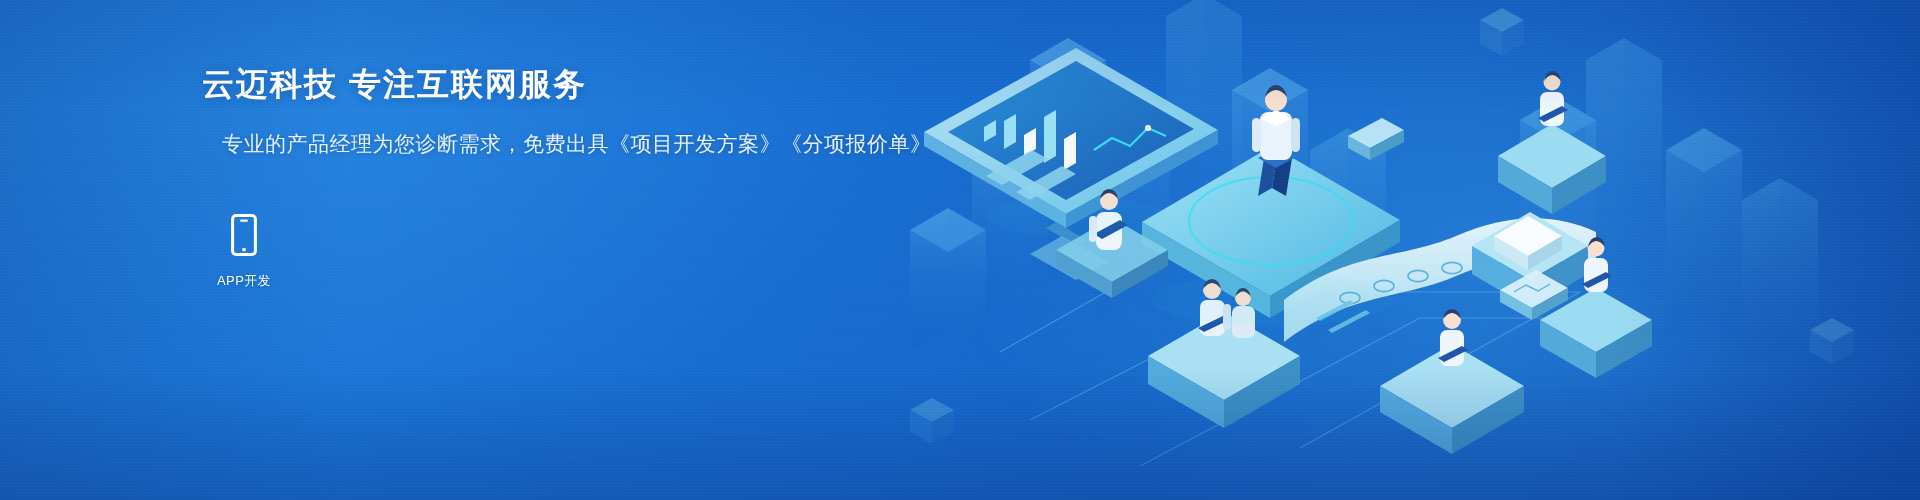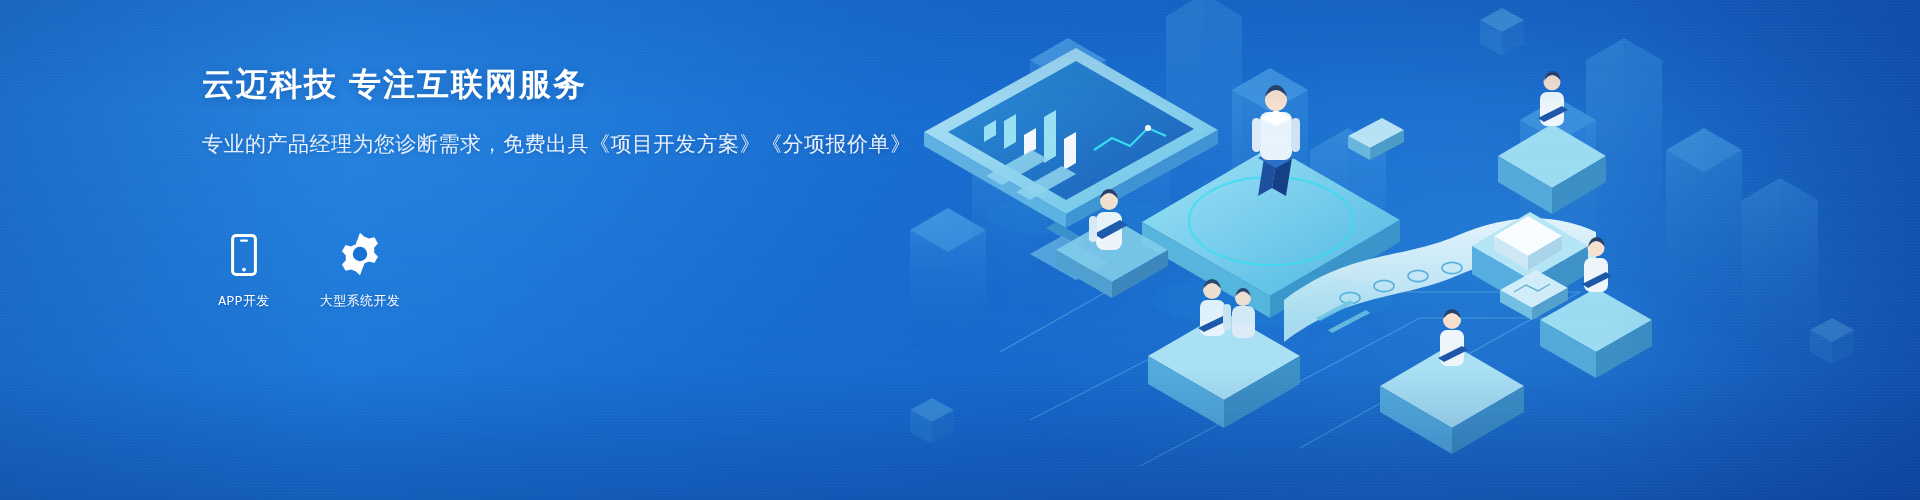--- a/index.html
+++ b/index.html
@@ -36,31 +36,31 @@
   .copy {
     position:absolute; left:202px; top:66px;
     width:760px;
   }
   .headline {
     font-size:32px; font-weight:700; color:#ffffff;
     letter-spacing:2px; line-height:1.18;
     white-space:nowrap;
     text-shadow:0 2px 10px rgba(5,40,110,0.30);
   }
-  .subline-wrap { margin-top:22px; }
+  .subline-wrap { margin-top:22px;margin-left:20px; }
   .subline {
     font-size:21px; color:#e8f1fb; font-weight:400;
     line-height:1.72; letter-spacing:.5px; white-space:nowrap;
     text-shadow:0 1px 4px rgba(5,40,110,0.25);
   }
 
   
   .services {
-    position:absolute; left:200px; top:232px;
-    display:flex; align-items:flex-end; gap:28px;font-family:Liberation Mono, monospace;
+    position:absolute; left:200px; top:212px;
+    display:flex; align-items:flex-end; gap:28px;
   }
   .service {
     display:flex; flex-direction:column; align-items:center;
     width:88px; cursor:pointer;
   }
   .service .ico {
     height:44px; display:flex; align-items:flex-end; justify-content:center;
   }
   .service .ico svg { display:block; }
   .service .lbl {
@@ -360,25 +360,16 @@
           <rect x="9" y="5.4" width="8" height="2.4" rx="1.2" fill="#ffffff"></rect>
           <circle cx="13" cy="35.6" r="1.9" fill="#ffffff"></circle>
         </svg>
       </span>
       <span class="lbl">APP开发</span>
     </div>
 
 
 
 
-    <div class="service">
-      <span class="ico">
-        <svg width="44" height="44" viewBox="0 0 44 44">
-          <path fill="#ffffff" d="M22 0.8 l4.4 4.0 a17.6 17.6 0 0 1 4.3 1.8 l5.7 -1.3 l3.6 6.2 l-3.9 4.3 a17.6 17.6 0 0 1 0 4.6 l3.9 4.3 l-3.6 6.2 l-5.7 -1.3 a17.6 17.6 0 0 1 -4.3 1.8 L22 43.2 l-4.4 -4.0 a17.6 17.6 0 0 1 -4.3 -1.8 l-5.7 1.3 l-3.6 -6.2 l3.9 -4.3 a17.6 17.6 0 0 1 0 -4.6 L4 19.3 l3.6 -6.2 l5.7 1.3 a17.6 17.6 0 0 1 4.3 -1.8 Z"></path>
-          <circle cx="22" cy="22" r="7.2" fill="#1571d4"></circle>
-        </svg>
-      </span>
-      <span class="lbl">大型系统开发</span>
-    </div>
 
   </div>
 
 </div>
 
 </body></html>

